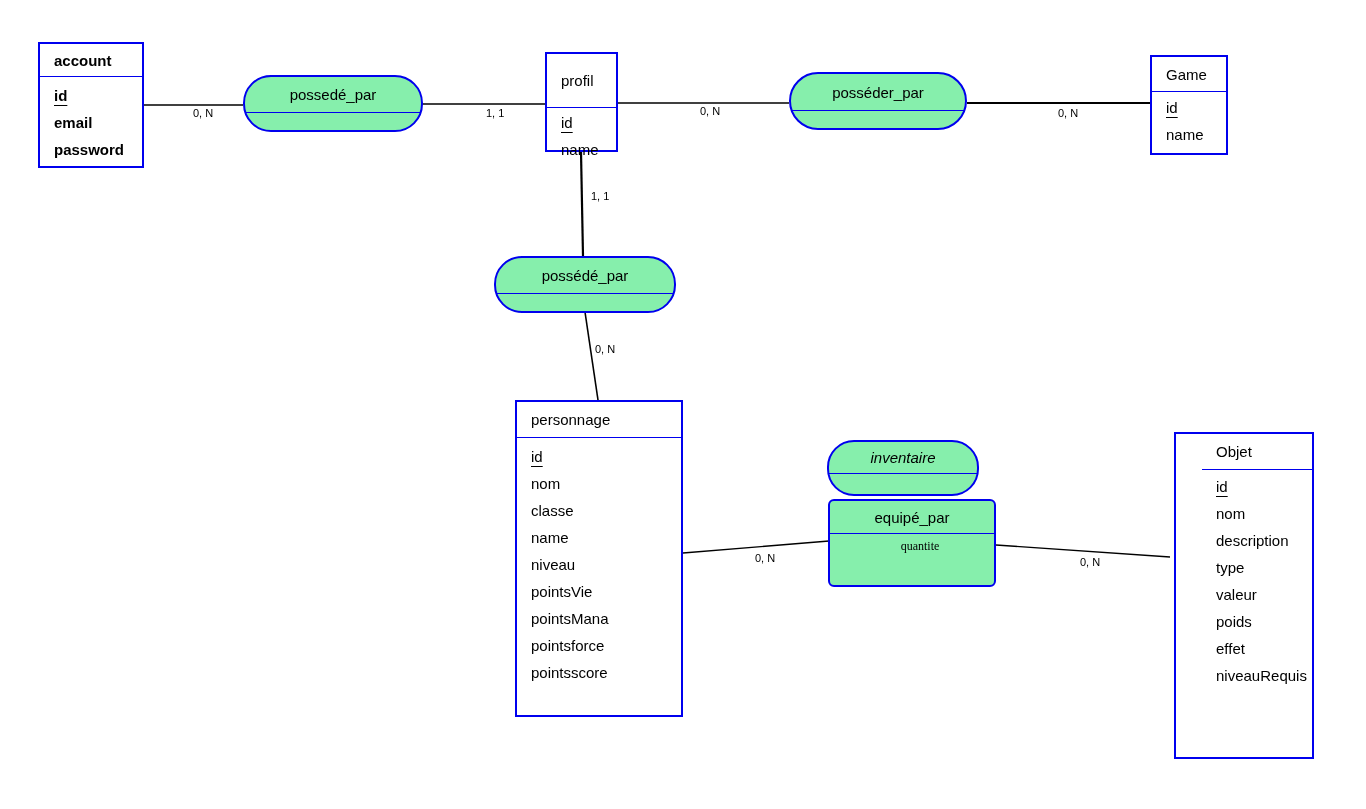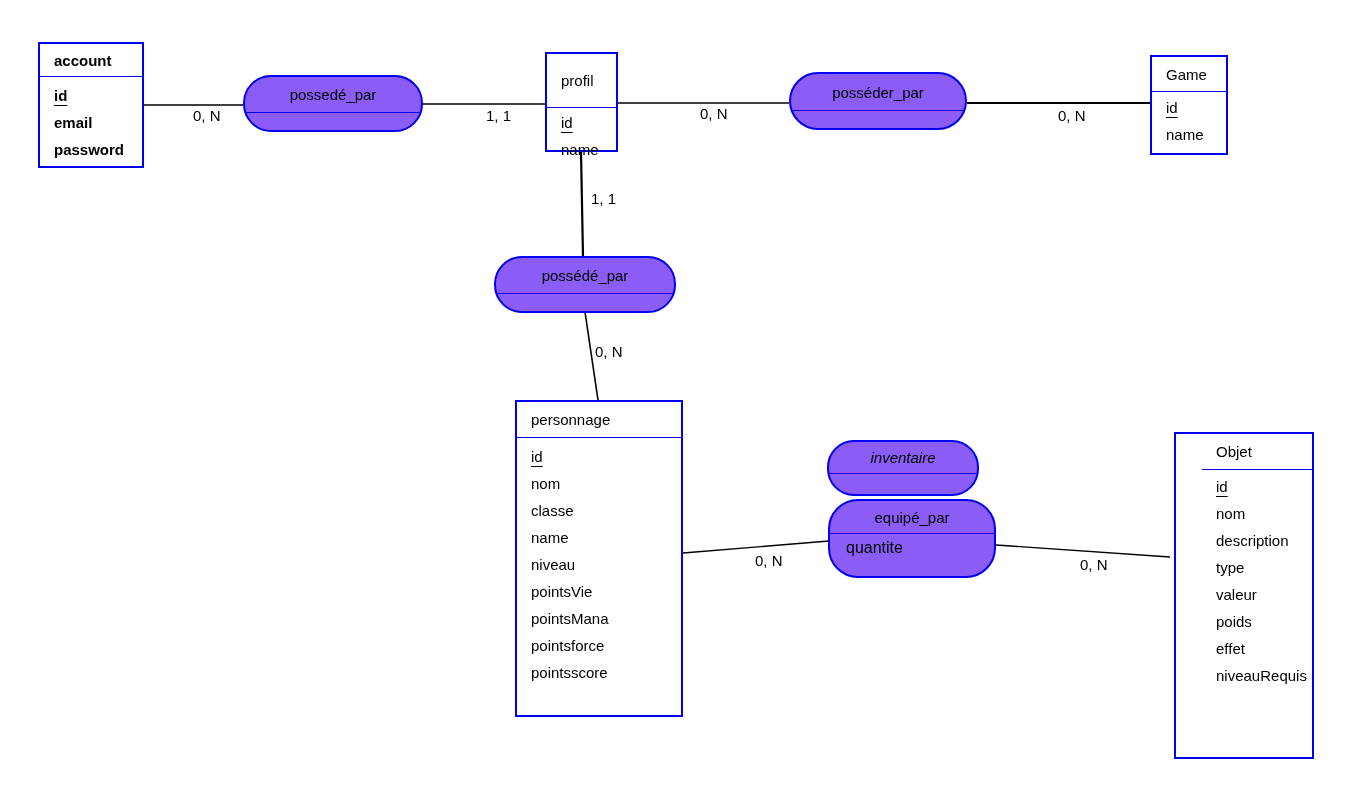--- a/index.html
+++ b/index.html
@@ -40,42 +40,44 @@
     white-space: nowrap;
   }
   .attr .pk {
     text-decoration: underline;
     text-underline-offset: 4px;
   }
   
   .rel {
     position: absolute;
     border: 2px solid #0000ee;
-    background: #8b5cf6;
+    background: #86efac;
     display: flex;
     flex-direction: column;
+    text-align: center;
   }
   .rel-title {
     display: flex;
     align-items: center;
     justify-content: center;
     font-size: 15px;
     white-space: nowrap;
   }
   .rel-body {
     flex: 1;
     border-top: 1px solid #0000ee;
-    font-size: 16px;
+    font-size: 12px;
     padding: 5px 0 0 16px;
     white-space: nowrap;
+    font-family: Liberation Serif, serif;
   }
   
   .card-label {
     position: absolute;
-    font-size: 15px;
+    font-size: 11px;
     white-space: nowrap;
     background: transparent;
   }
 </style>
 </head>
 <body>
 
 <div class="canvas">
 
   <svg class="connector-layer" width="1366" height="809" viewBox="0 0 1366 809" xmlns="http://www.w3.org/2000/svg">
@@ -156,21 +158,21 @@
   <div class="rel" style="left:494px;top:256px;width:182px;height:57px;border-radius:28px;">
     <div class="rel-title" style="height:35px;">possédé_par</div>
     <div class="rel-body"></div>
   </div>
 
   <div class="rel" style="left:827px;top:440px;width:152px;height:56px;border-radius:27px;">
     <div class="rel-title" style="height:31px;font-style:italic;">inventaire</div>
     <div class="rel-body"></div>
   </div>
 
-  <div class="rel" style="left:828px;top:499px;width:168px;height:79px;border-radius:30px;">
+  <div class="rel" style="left:828px;top:499px;width:168px;height:88px;border-radius:6px;">
     <div class="rel-title" style="height:32px;">equipé_par</div>
     <div class="rel-body">
       <span>quantite</span>
     </div>
   </div>
 
   <div class="card-label" style="left:193px;top:107px;">0, N</div>
   <div class="card-label" style="left:486px;top:107px;">1, 1</div>
   <div class="card-label" style="left:700px;top:105px;">0, N</div>
   <div class="card-label" style="left:1058px;top:107px;">0, N</div>

